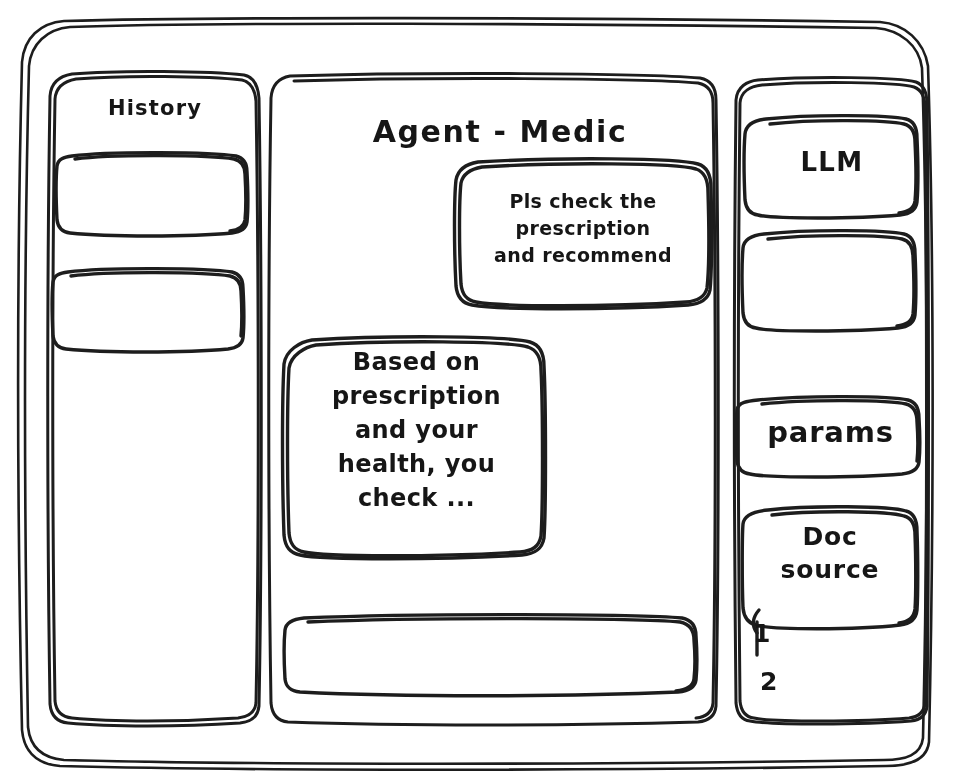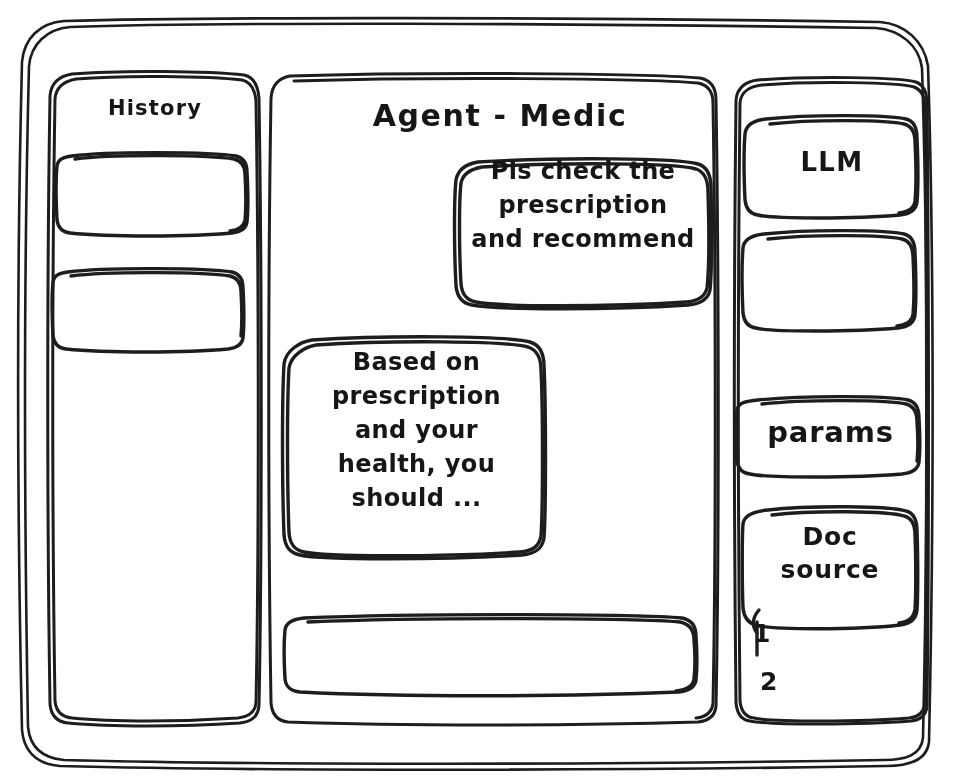--- a/index.html
+++ b/index.html
@@ -53,37 +53,37 @@
     line-height: 1.34;
     white-space: pre-line;
     -webkit-font-smoothing: antialiased;
   }
 
   #history-title {
     left: 60px; top: 94px; width: 190px;
     font-size: 21px; letter-spacing: 1.2px;
   }
   #agent-title {
-    left: 300px; top: 96px; width: 400px;
+    left: 300px; top: 112px; width: 400px;
     font-size: 30px; letter-spacing: 1.6px;
   }
 
   .bubble-text {
     position: absolute;
     font-family: "DejaVu Sans", sans-serif;
     color: #161616;
     font-weight: 600;
     text-align: center;
     line-height: 1.42;
     white-space: pre-line;
     letter-spacing: 0.4px;
   }
   #user-bubble-text {
-    left: 458px; top: 154px; width: 250px;
-    font-size: 24px;
+    left: 458px; top: 188px; width: 250px;
+    font-size: 19px;
   }
   #agent-bubble-text {
     left: 294px; top: 345px; width: 245px;
     font-size: 24px;
   }
 
   .tool-label {
     position: absolute;
     font-family: "DejaVu Sans", sans-serif;
     font-weight: 600;
@@ -256,21 +256,21 @@
   <div class="lbl" id="agent-title">Agent - Medic</div>
 
   <div class="bubble-text" id="user-bubble-text">Pls check the
 prescription
 and recommend</div>
 
   <div class="bubble-text" id="agent-bubble-text">Based on
 prescription
 and your
 health, you
-should ...</div>
+check ...</div>
 
   <div class="tool-label" id="tool-llm-label">LLM</div>
 
 
   <div class="tool-label" id="tool-params-label">params</div>
 
   <div class="tool-label" id="tool-docsource-label">Doc
 source</div>
 
   <div class="doc-item" id="doc-item-1">1</div>

